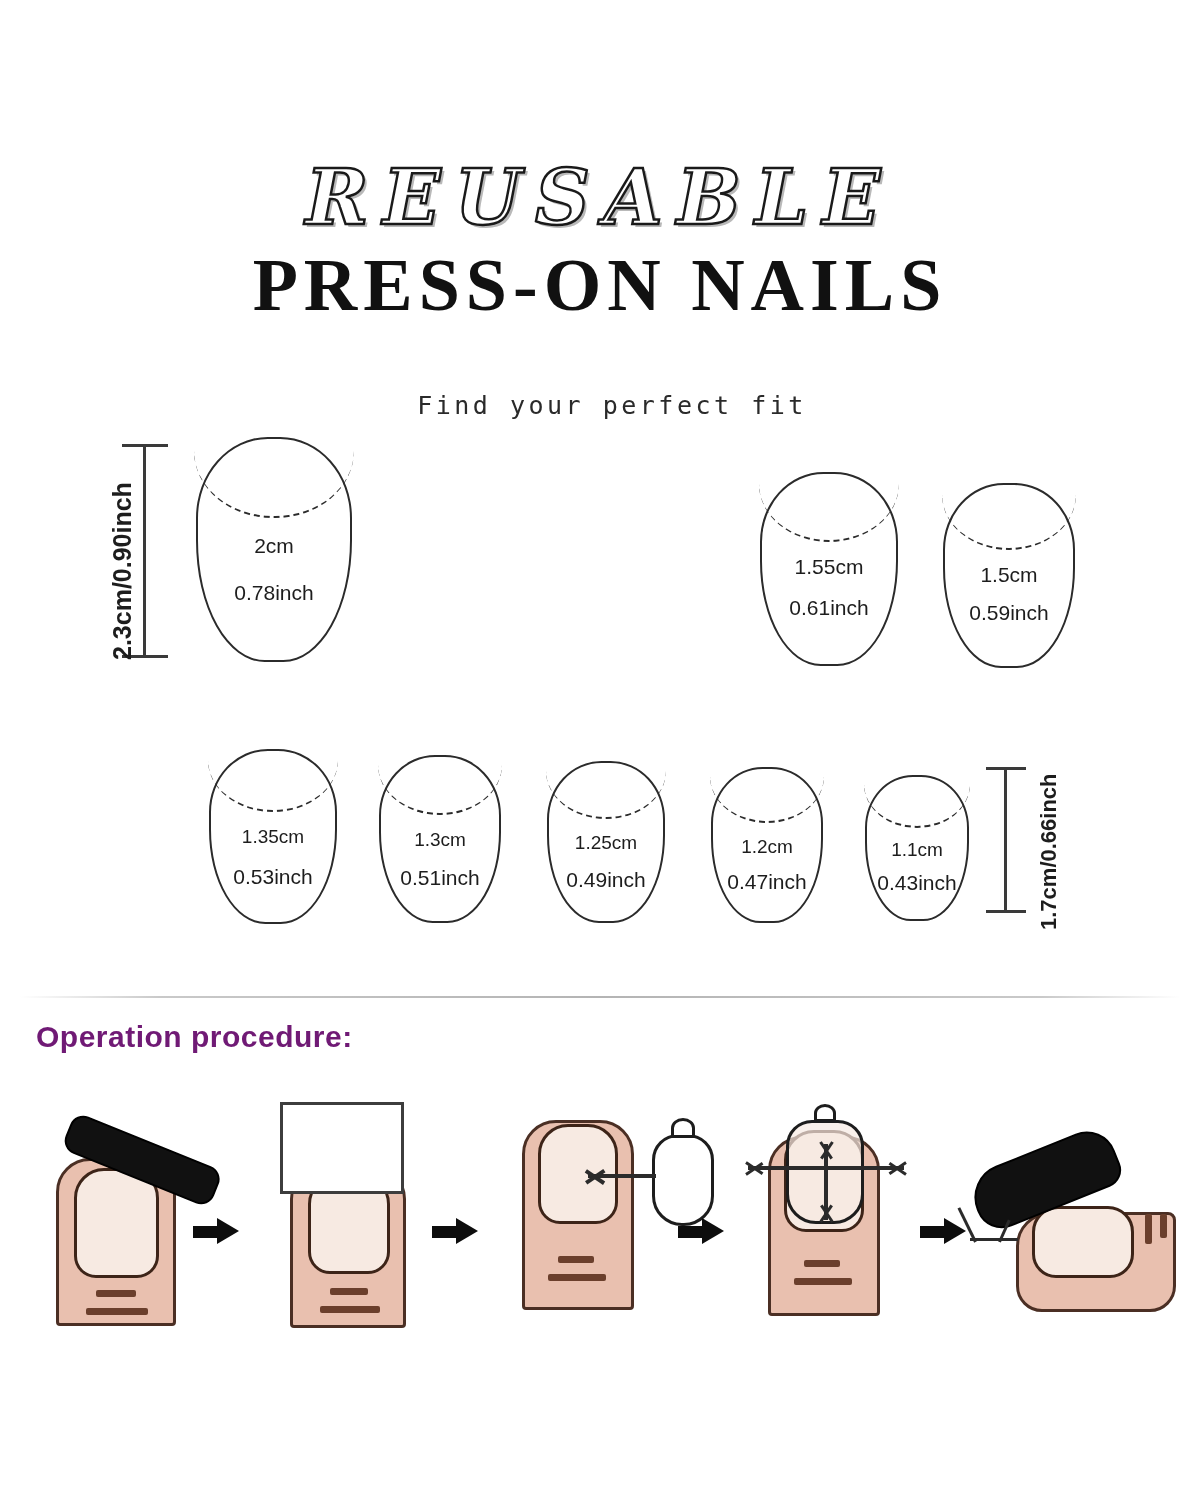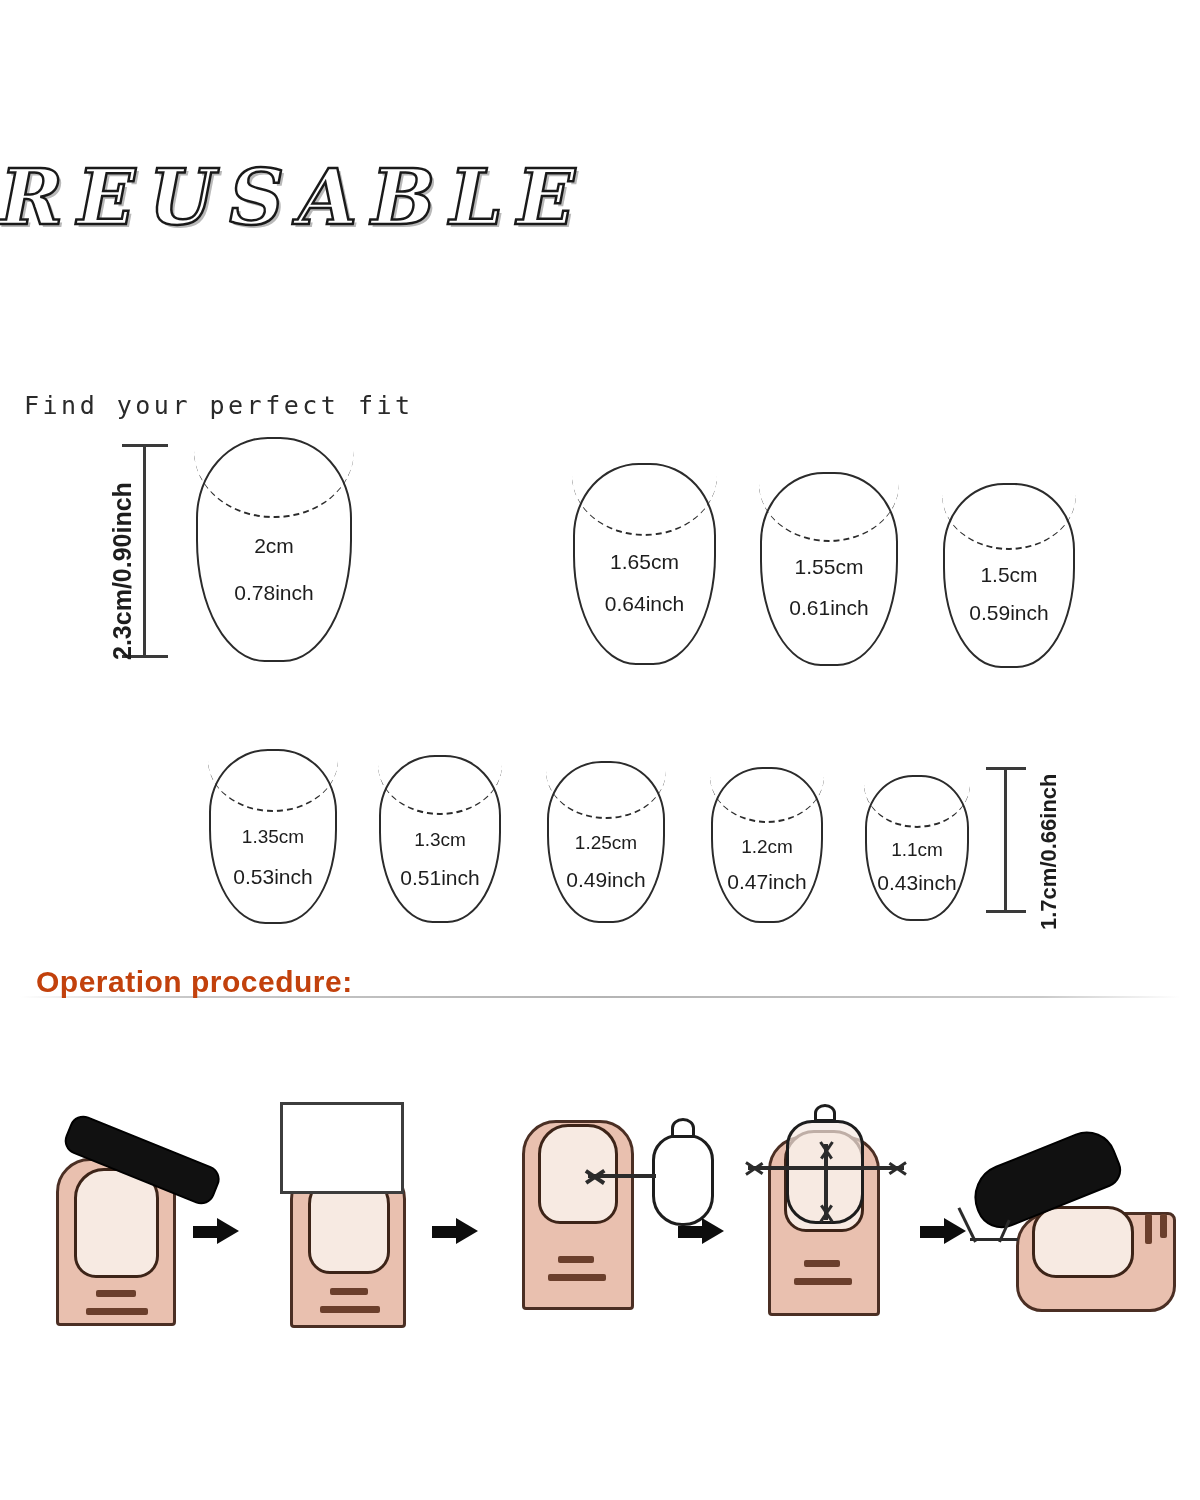--- a/index.html
+++ b/index.html
@@ -5,21 +5,21 @@
   * { box-sizing: border-box; margin: 0; padding: 0; }
   html, body {
     width: 1200px; height: 1500px;
     background: #ffffff;
     font-family: "Liberation Sans", sans-serif;
     overflow: hidden;
   }
   #page { position: relative; width: 1200px; height: 1500px; background: #fff; }
 
   
-  .hdr { position: absolute; left: 0; width: 1200px; }
+  .hdr { position: absolute; left: 0; width: 1200px; text-align: center; }
   #title-reusable {
     top: 160px;
     font-family: "DejaVu Serif", serif;
     font-size: 76px;
     font-weight: 700;
     font-style: italic;
     letter-spacing: 14px;
     color: #ffffff;
     -webkit-text-stroke: 2.5px #1a1a1a;
     text-shadow: 3px 3px 0 #b9b9b9;
@@ -103,24 +103,24 @@
 
   
   #divider {
     position: absolute; left: 20px; top: 996px;
     width: 1160px; height: 2px;
     background: linear-gradient(to right,#ffffff,#c9c9c9 12%,#b4b4b4 50%,#c9c9c9 88%,#ffffff);
   }
 
   
   #ops-title {
-    position: absolute; left: 36px; top: 965px;
+    position: absolute; left: 36px; top: 1020px;
     font-family: "Liberation Sans", sans-serif;
     font-size: 30px; font-weight: 700;
-    color: #c2410c; letter-spacing: .5px;
+    color: #701a75; letter-spacing: .5px;
   }
 
   #steps { position: absolute; left: 0; top: 1090px; width: 1200px; height: 240px; }
   .step { position: absolute; top: 0; height: 240px; }
 
   
   .finger {
     position: absolute;
     background: #e9c0af;
     border: 3px solid #4b2f24;
@@ -180,45 +180,40 @@
 
   .thin-arrow { position: absolute; }
   .thin-arrow .ln { position: absolute; background: #2b2b2b; }
 </style>
 </head>
 <body>
 
 <div id="page">
 
   <div class="hdr" id="title-reusable">REUSABLE</div>
+  <div class="hdr" id="title-presson">PRESS-ON NAILS</div>
   <div class="hdr" id="subtitle-fit">Find your perfect fit</div>
 
   <div id="chart">
 
     <div>
       <div class="dim-line dim-cap" style="left:122px; top:444px;"></div>
       <div class="dim-line dim-stem" style="left:143px; top:444px; height:214px;"></div>
       <div class="dim-line dim-cap" style="left:122px; top:655px;"></div>
       <div class="dim-text" style="left:108px; top:660px;">2.3cm/0.90inch</div>
     </div>
 
     <div class="nail" style="left:196px; top:437px; width:156px; height:225px;">
       <div class="shape"></div>
       <div class="cuticle"></div>
       <div class="lbl lbl-cm">2cm</div>
       <div class="lbl lbl-inch">0.78inch</div>
     </div>
 
 
-    <div class="nail" style="left:573px; top:463px; width:143px; height:202px;">
-      <div class="shape"></div>
-      <div class="cuticle"></div>
-      <div class="lbl lbl-cm">1.65cm</div>
-      <div class="lbl lbl-inch">0.64inch</div>
-    </div>
 
     <div class="nail" style="left:760px; top:472px; width:138px; height:194px;">
       <div class="shape"></div>
       <div class="cuticle"></div>
       <div class="lbl lbl-cm">1.55cm</div>
       <div class="lbl lbl-inch">0.61inch</div>
     </div>
 
     <div class="nail" style="left:943px; top:483px; width:132px; height:185px;">
       <div class="shape"></div>

